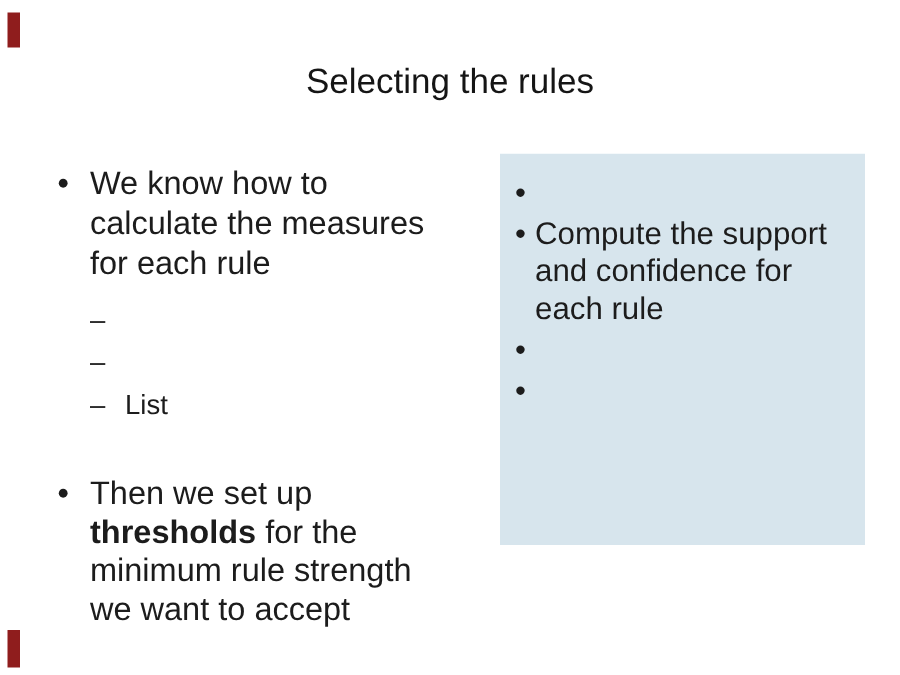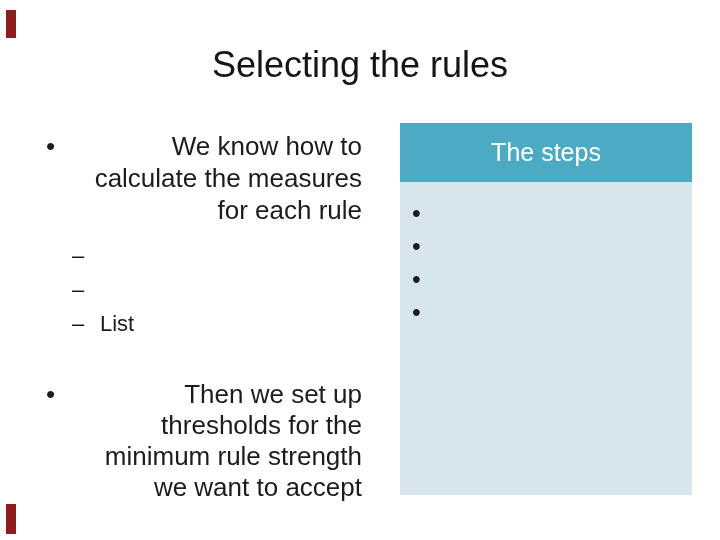--- a/index.html
+++ b/index.html
@@ -20,21 +20,21 @@
   }
   .accent-top { top: 10px; height: 28px; }
   .accent-bottom { top: 504px; height: 30px; }
 
   .title {
     position: absolute;
     top: 40px;
     left: 0;
     width: 720px;
     text-align: center;
-    font-size: 36px;
+    font-size: 28px;
     line-height: 50px;
     font-weight: 400;
     color: #151515;
   }
 
   
   .left-col {
     position: absolute;
     left: 46px;
     top: 130px;
@@ -42,23 +42,23 @@
   }
   .bullet {
     display: flex;
     font-size: 26px;
     line-height: 32px;
   }
   .bullet .b-marker {
     flex: none;
     width: 26px;
   }
-  .bullet .b-text { width: 290px; text-align: right; }
+  .bullet .b-text { width: 290px; }
   .bullet-2 { margin-top: 38px; line-height: 31px; }
-  .b-text b { font-weight: 400; }
+  .b-text b { font-weight: 700; }
 
   .sub-list { margin: 13px 0 0 26px; }
   .sub-item {
     display: flex;
     font-size: 22px;
     line-height: 34px;
   }
   .sub-item .s-marker { flex: none; width: 28px; }
 
   
@@ -122,28 +122,28 @@
     </div>
 
     <div class="bullet bullet-2">
       <span class="b-marker">•</span>
       <span class="b-text"><span>Then we set up </span><b>thresholds</b><span> for the minimum rule strength we want to accept</span></span>
     </div>
 
   </div>
 
   <div class="steps-panel">
-    <div class="steps-header">The steps</div>
     <div class="steps-body">
 
       <div class="step">
         <span class="st-marker">•</span>
       </div>
       <div class="step">
         <span class="st-marker">•</span>
+        <span class="st-text">Compute the support and confidence for each rule</span>
       </div>
       <div class="step">
         <span class="st-marker">•</span>
       </div>
       <div class="step">
         <span class="st-marker">•</span>
       </div>
 
     </div>
   </div>

